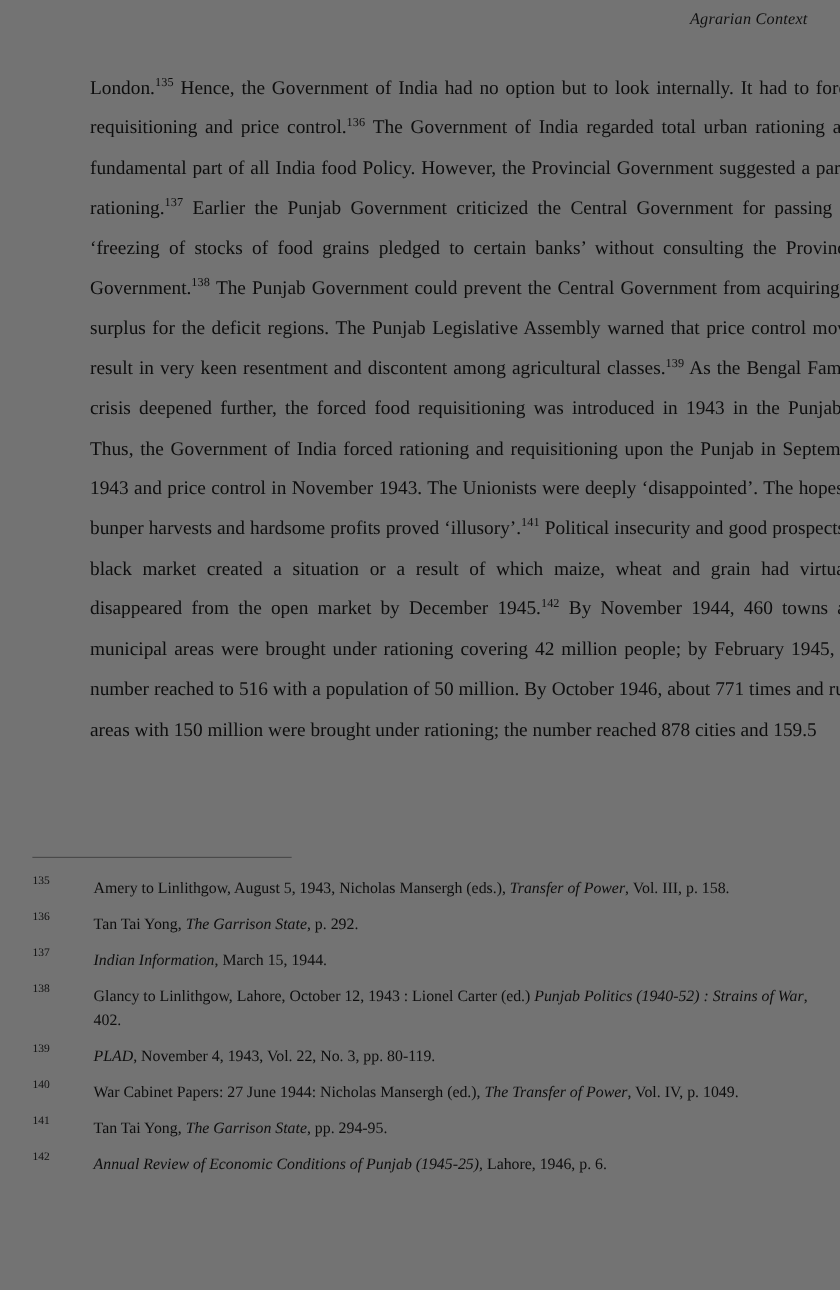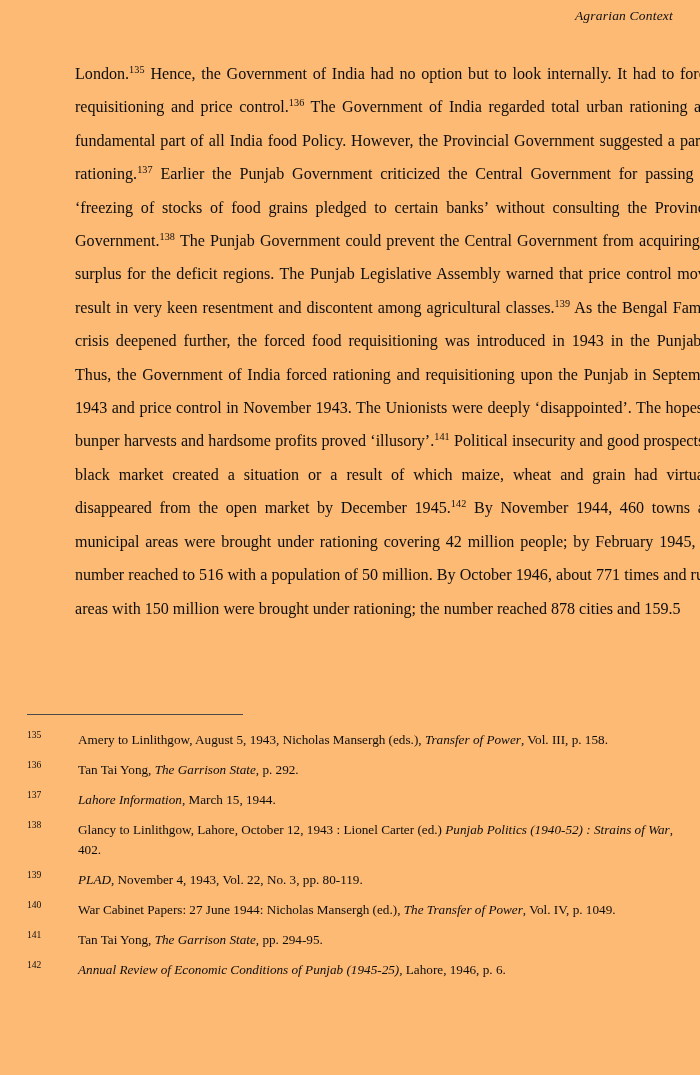--- a/index.html
+++ b/index.html
@@ -5,21 +5,21 @@
   html, body {
     margin: 0;
     padding: 0;
     background: #ffffff;
   }
 
   .page {
     position: relative;
     width: 700px;
     height: 1075px;
-    background: #fdba74;
+    background: #737373;
     font-family: "Liberation Serif", "DejaVu Serif", serif;
     color: #0a0a0a;
     overflow: hidden;
     box-sizing: border-box;
   }
 
   
   .running-header {
     position: absolute;
     top: 8px;
@@ -135,21 +135,21 @@
       <div class="footnote">
         <span class="footnote-number">135</span>
         <span class="footnote-text">Amery to Linlithgow, August 5, 1943, Nicholas Mansergh (eds.), <i>Transfer of Power</i>, Vol. III, p. 158.</span>
       </div>
       <div class="footnote">
         <span class="footnote-number">136</span>
         <span class="footnote-text">Tan Tai Yong, <i>The Garrison State</i>, p. 292.</span>
       </div>
       <div class="footnote">
         <span class="footnote-number">137</span>
-        <span class="footnote-text"><i>Lahore Information</i>, March 15, 1944.</span>
+        <span class="footnote-text"><i>Indian Information</i>, March 15, 1944.</span>
       </div>
       <div class="footnote">
         <span class="footnote-number">138</span>
         <span class="footnote-text">Glancy to Linlithgow, Lahore, October 12, 1943 : Lionel Carter (ed.) <i>Punjab Politics (1940-52) : Strains of War</i>, 402.</span>
       </div>
       <div class="footnote">
         <span class="footnote-number">139</span>
         <span class="footnote-text"><i>PLAD</i>, November 4, 1943, Vol. 22, No. 3, pp. 80-119.</span>
       </div>
       <div class="footnote">

